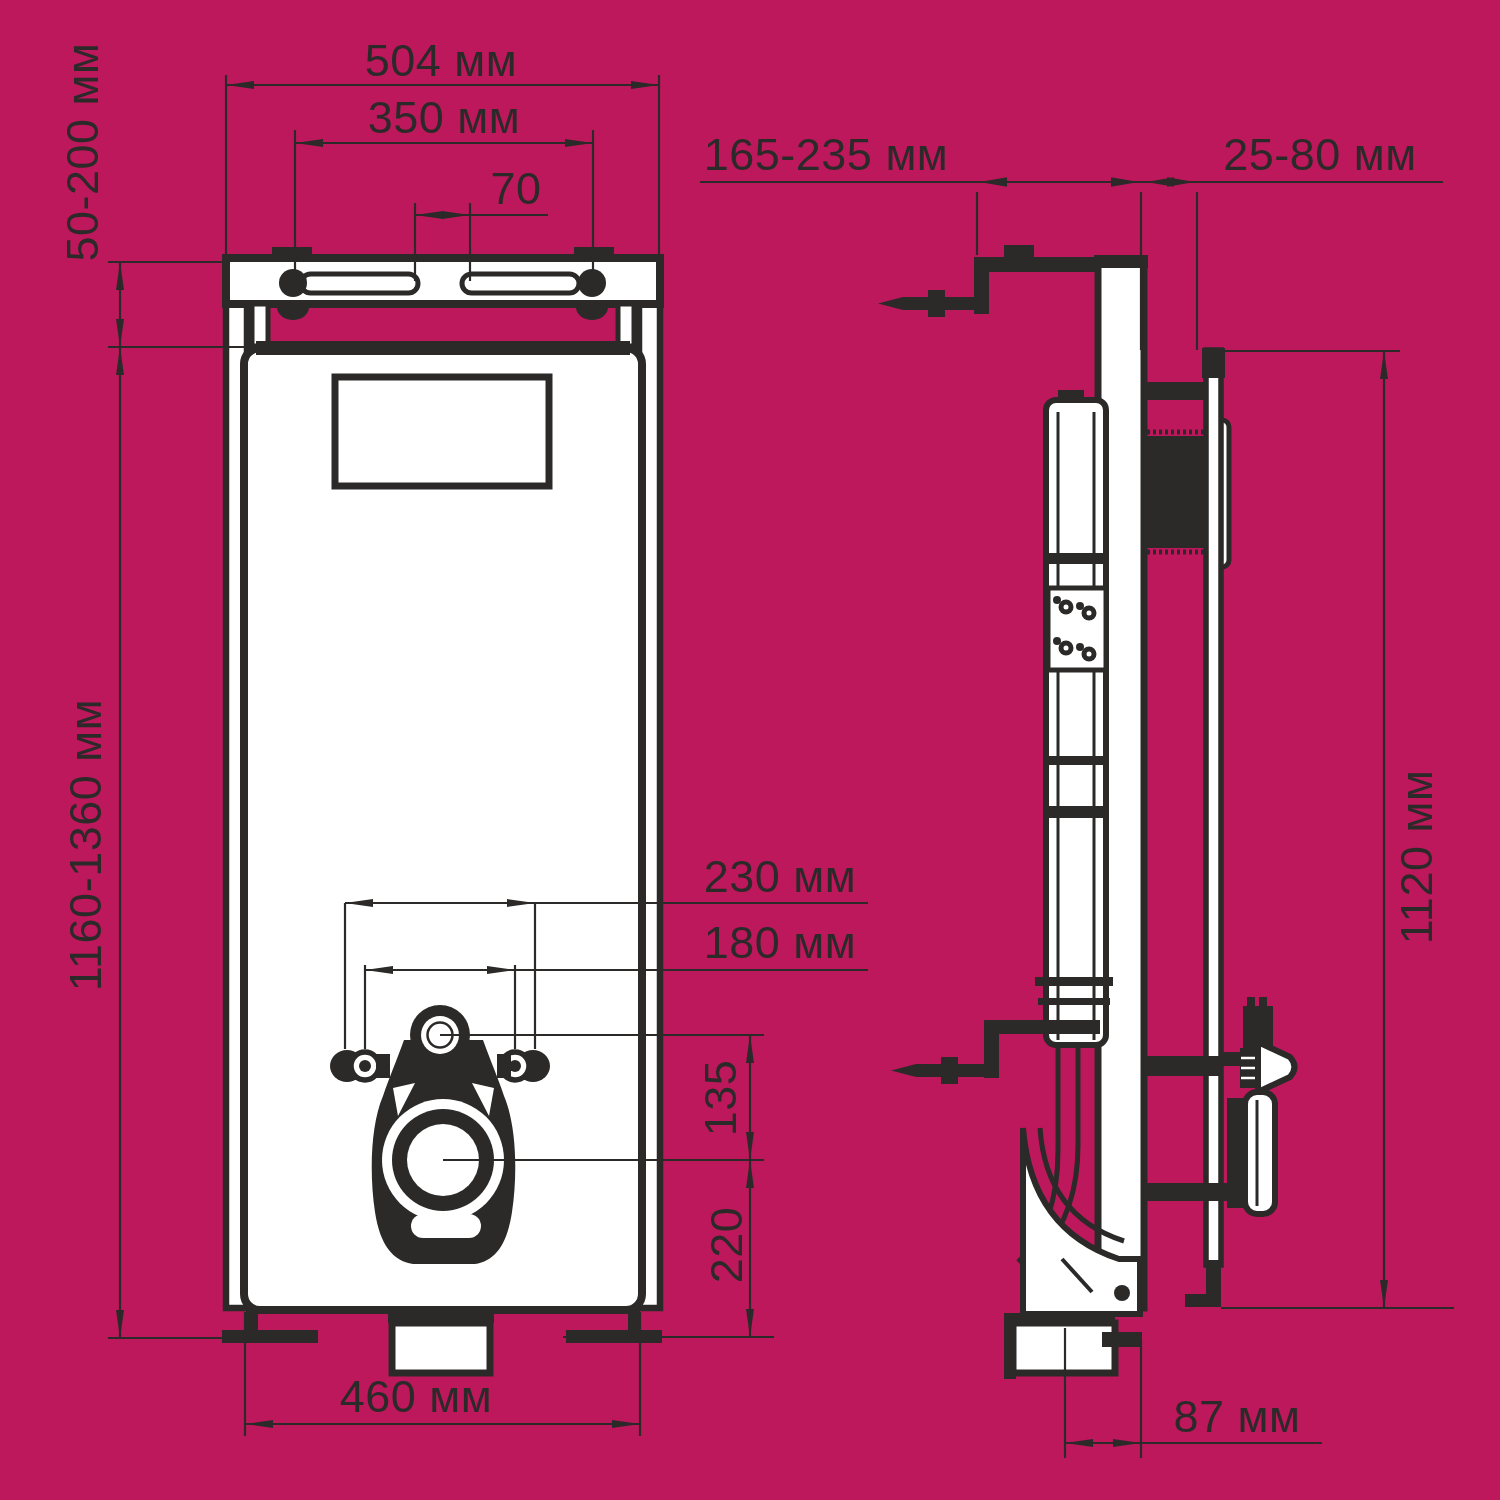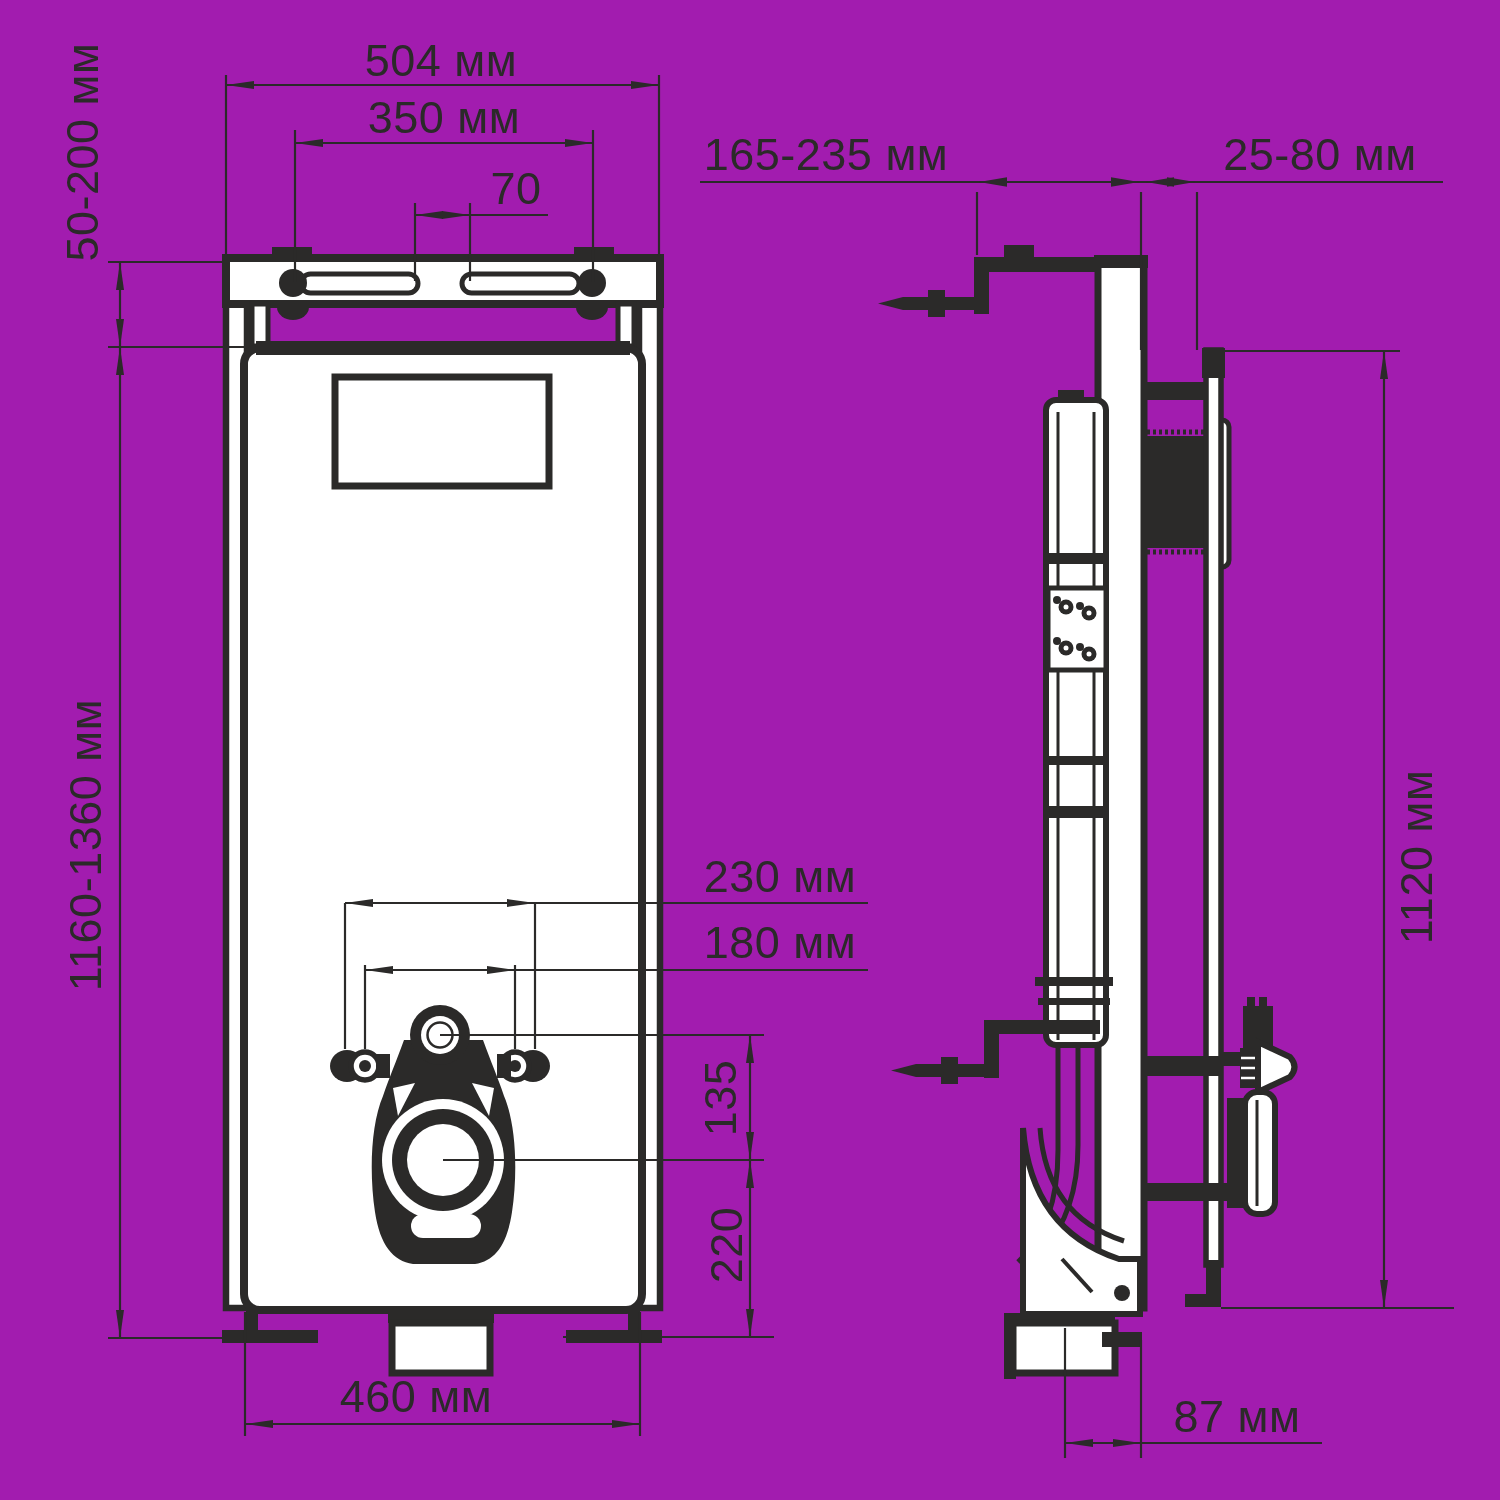--- a/index.html
+++ b/index.html
@@ -1,16 +1,16 @@
 <!DOCTYPE html>
 <html><head>
 <meta charset="utf-8">
 <style>
   html,body{margin:0;padding:0;background:#ffffff;}
-  .stage{position:relative;width:1500px;height:1500px;background:#a21caf;overflow:hidden;}
+  .stage{position:relative;width:1500px;height:1500px;background:#be185d;overflow:hidden;}
   svg{position:absolute;left:0;top:0;}
   .b {fill:#2b2a29;stroke:none;}
   .w {fill:#ffffff;stroke:#2b2a29;}
   .wf{fill:#ffffff;stroke:none;}
   .nf{fill:none;stroke:#2b2a29;}
   .thin{stroke:#2b2a29;stroke-width:2.2;fill:none;}
   text{font-family:"Liberation Sans","DejaVu Sans",sans-serif;font-size:45px;fill:#2b2a29;text-anchor:middle;letter-spacing:0.5px;}
 </style>
 </head>
 <body>

